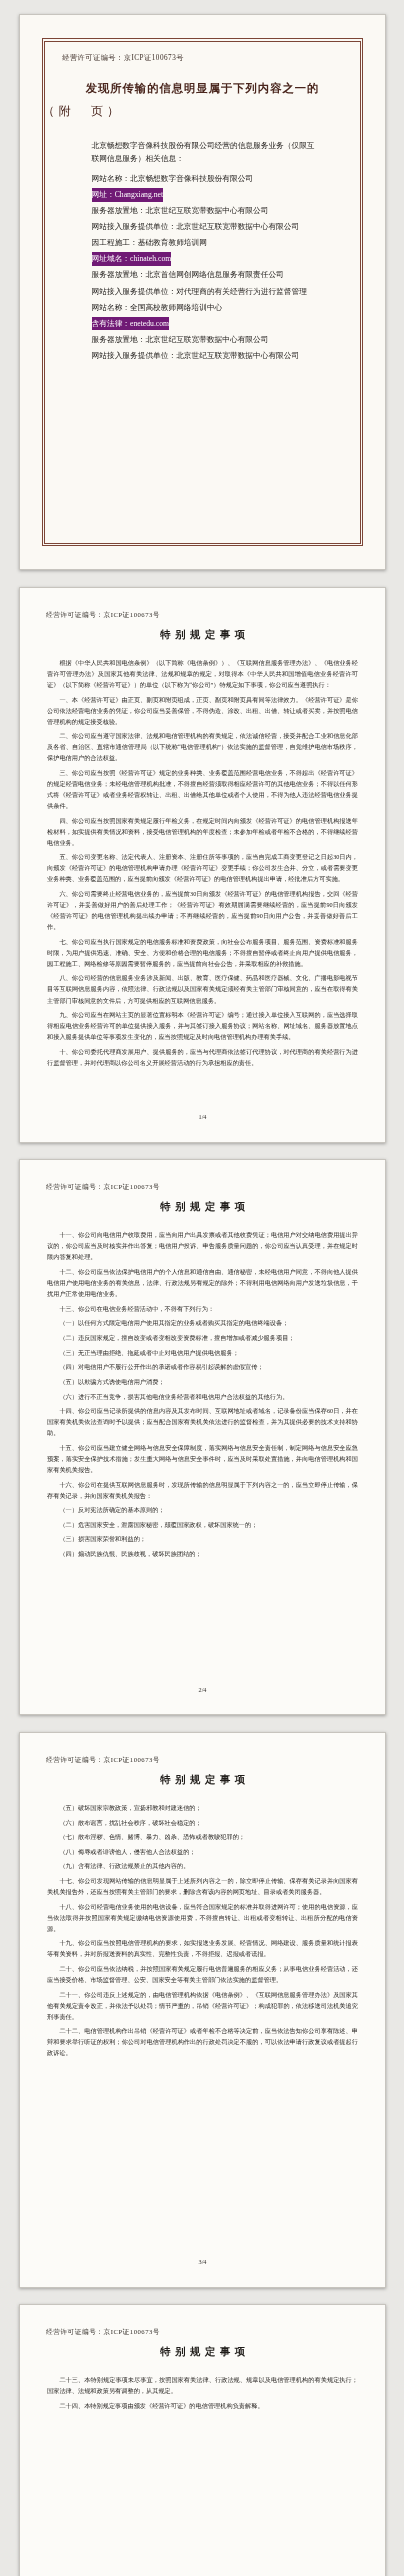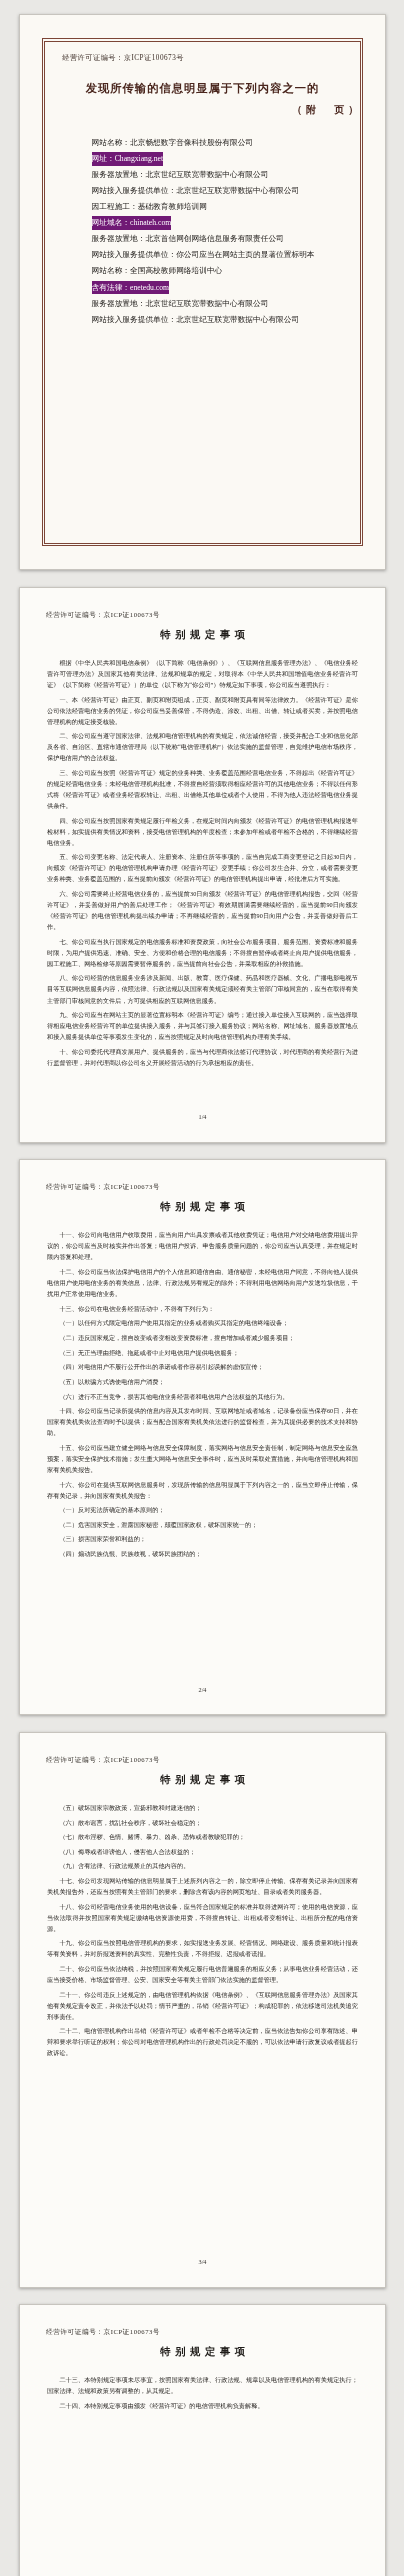--- a/index.html
+++ b/index.html
@@ -37,22 +37,22 @@
     font-size:7.2px; letter-spacing:0.5px; color:#3a2b24;
   }
   .u { text-underline-offset:1.5px; }
   .cert-title {
     margin:18.5px 24px 0;
     text-align:center;
     font-size:11.3px; font-weight:bold; letter-spacing:1px;
     color:#4a261d;
   }
   .cert-sub {
-    margin-top:7.2px; text-align:right;
-    font-size:10px; font-weight:bold; letter-spacing:4.1px;
+    margin-top:7.2px; text-align:left;
+    font-size:12px; font-weight:normal; letter-spacing:4.1px;
     color:#4a261d;
   }
   .cert-body {
     margin:18.5px 0 0 49px; width:229px;
     font-size:7.7px; line-height:1.75; color:#24211e;
   }
   .cert-intro { margin:0 0 6.2px; }
   .entries .entry { margin:2.6px 0; }
   .entries .entry.hl {
     background:#701a75; color:#ffffff;
@@ -87,29 +87,30 @@
 <div class="viewer">
 
   <section class="page cert">
     <div class="frame">
       <div class="cert-no">
         <span>经营许可证编号：</span><span class="u">京ICP证100673号</span>
       </div>
       <h1 class="cert-title">发现所传输的信息明显属于下列内容之一的</h1>
       <div class="cert-sub">（附　页）</div>
       <div class="cert-body">
+        <p class="cert-intro">北京畅想数字音像科技股份有限公司经营的信息服务业务（仅限互联网信息服务）相关信息：</p>
         <div class="entries">
             <div class="entry">网站名称：北京畅想数字音像科技股份有限公司</div>
             <div class="entry hl">网址：Changxiang.net</div>
             <div class="entry">服务器放置地：北京世纪互联宽带数据中心有限公司</div>
             <div class="entry">网站接入服务提供单位：北京世纪互联宽带数据中心有限公司</div>
             <div class="entry">因工程施工：基础教育教师培训网</div>
             <div class="entry hl">网址域名：chinateh.com</div>
             <div class="entry">服务器放置地：北京首信网创网络信息服务有限责任公司</div>
-            <div class="entry">网站接入服务提供单位：你公司应当在网站主页的显著位置标明本</div>
+            <div class="entry">网站接入服务提供单位：对代理商的有关经营行为进行监督管理</div>
             <div class="entry">网站名称：全国高校教师网络培训中心</div>
             <div class="entry hl">含有法律：enetedu.com</div>
             <div class="entry">服务器放置地：北京世纪互联宽带数据中心有限公司</div>
             <div class="entry">网站接入服务提供单位：北京世纪互联宽带数据中心有限公司</div>
           </div>
       </div>
     </div>
   </section>
 
   <section class="page prov">

